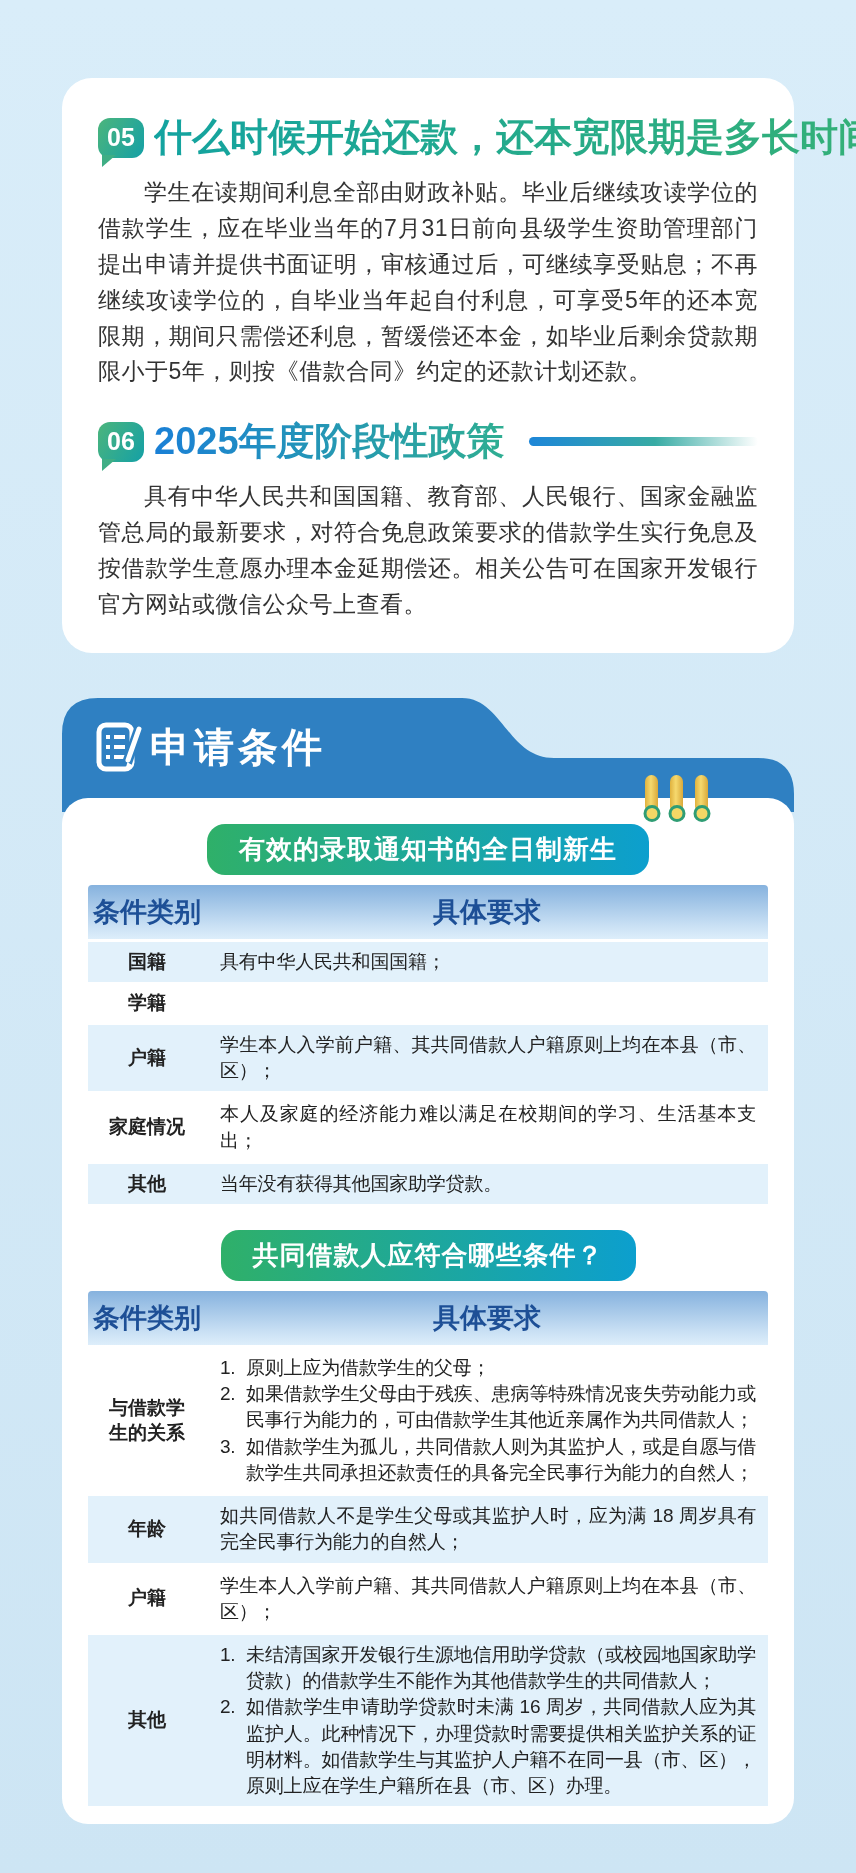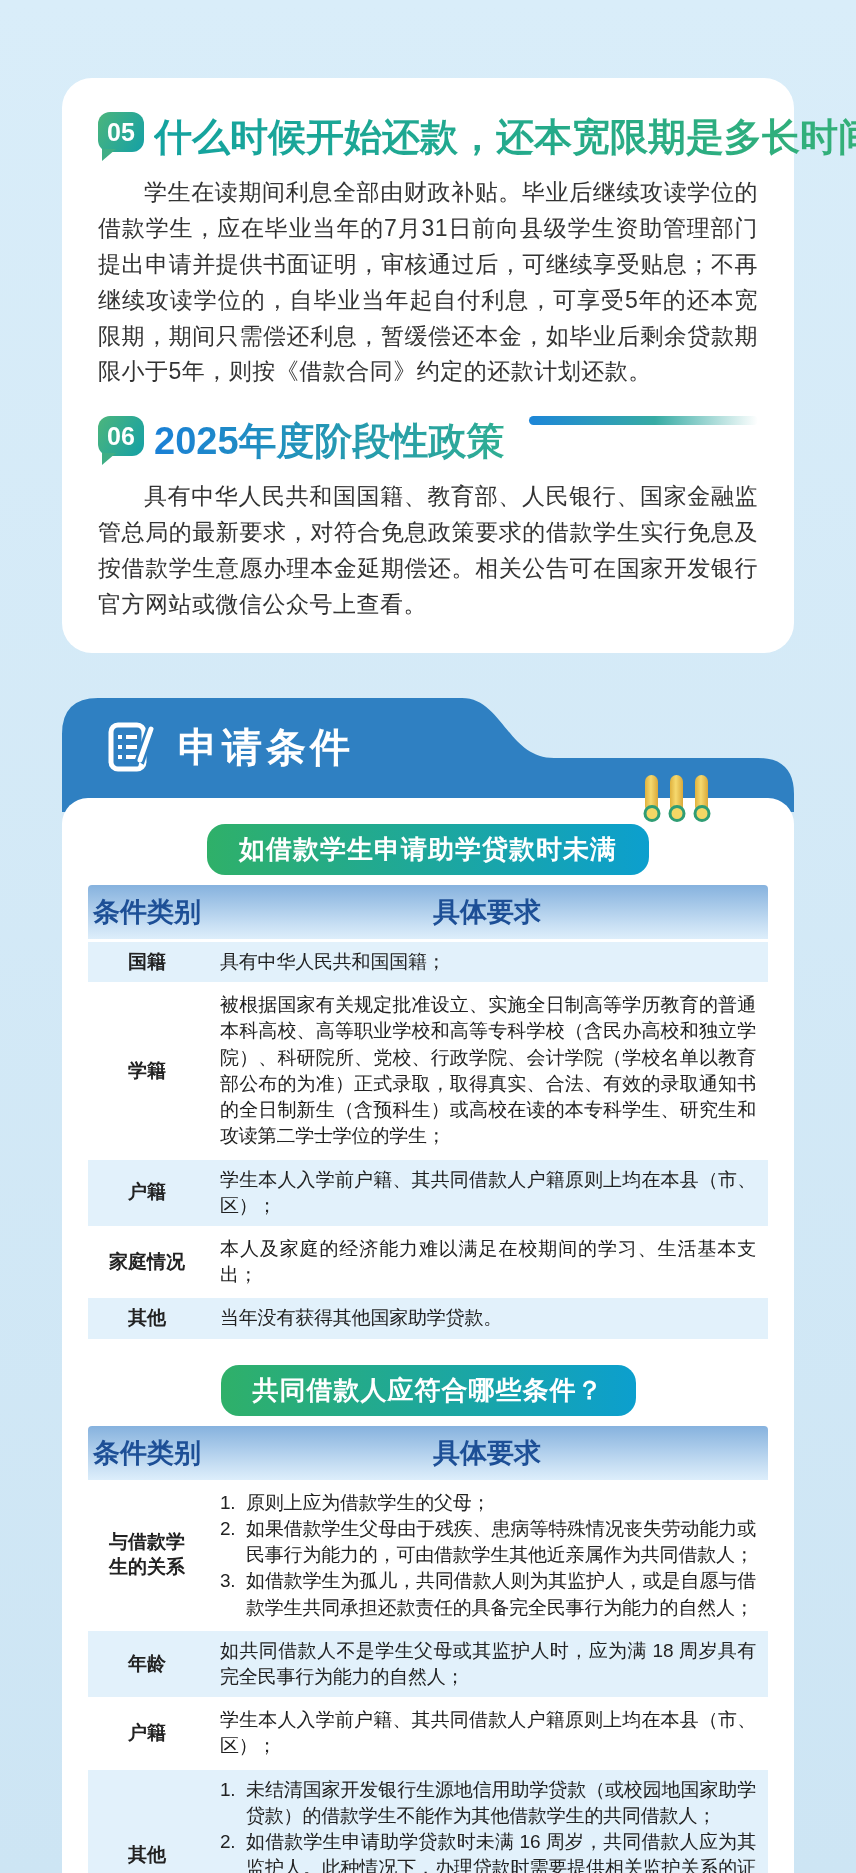--- a/index.html
+++ b/index.html
@@ -8,21 +8,21 @@
     background:linear-gradient(180deg,#d9edf9 0%, #cde5f4 100%);
     overflow:hidden;
     font-family:"Liberation Sans","DejaVu Sans",sans-serif;
   }
   
   .card1 {
     position:absolute; left:62px; top:78px; width:732px;
     background:#ffffff; border-radius:30px; box-sizing:border-box;
     padding:18px 36px 30px;
   }
-  .sec-head { display:flex; align-items:flex-start; margin-top:16px; }
+  .sec-head { display:flex; align-items:center; margin-top:16px; }
   .badge {
     position:relative; flex:0 0 auto; width:46px; height:40px; border-radius:12px;
     background:linear-gradient(120deg,#4cb57c 0%, #14a0a6 100%);
     color:#fff; font-weight:bold; font-size:25px;
     display:flex; align-items:center; justify-content:center;
   }
   .badge::after {
     content:""; position:absolute; left:4px; bottom:-9px;
     width:0; height:0; border-top:12px solid #3fae85; border-right:14px solid transparent;
   }
@@ -38,22 +38,22 @@
     background:linear-gradient(90deg,#1d86d8 0%, #37aba4 55%, rgba(210,236,230,0) 100%);
   }
   .para {
     margin:12px 0 0; font-size:23px; color:#333; line-height:1.56;
     text-align:justify; text-indent:2em; letter-spacing:0.5px;
   }
   
   .apply-header { position:absolute; left:62px; top:698px; width:732px; height:114px; }
   .apply-header svg.shape { position:absolute; left:0; top:0; }
   .apply-title-row {
-    position:absolute; left:44px; top:20px; height:58px;
-    display:flex; align-items:center; gap:20px; color:#fff;
+    position:absolute; left:32px; top:20px; height:58px;
+    display:flex; align-items:center; gap:4px; color:#fff;
   }
   .apply-title { font-size:40px; font-weight:bold; letter-spacing:4px; }
   .pin {
     position:absolute; width:13px; height:38px; top:775px; z-index:3;
     background:linear-gradient(90deg,#e0b23e 0%, #f6d96e 45%, #d9a93a 100%);
     border-radius:7px;
   }
   .pin::after {
     content:""; position:absolute; left:50%; transform:translateX(-50%); bottom:-9px;
     width:11px; height:11px; border-radius:50%;
@@ -134,34 +134,33 @@
       </svg>
       <div class="apply-title">申请条件</div>
     </div>
   </div>
   <div class="pin p1"></div>
   <div class="pin p2"></div>
   <div class="pin p3"></div>
 
   <div class="card2">
 
-    <div class="pill">如借款学生申请助学贷款时未满</div>
+    <div class="pill">有效的录取通知书的全日制新生</div>
     <div class="ctable">
       <div class="t-head">
         <div>条件类别</div>
         <div>具体要求</div>
       </div>
       <div class="t-body">
           <div class="t-row alt">
             <div class="t-cat">国籍</div>
             <div class="t-req">具有中华人民共和国国籍；</div>
           </div>
           <div class="t-row">
             <div class="t-cat">学籍</div>
-            <div class="t-req">被根据国家有关规定批准设立、实施全日制高等学历教育的普通本科高校、高等职业学校和高等专科学校（含民办高校和独立学院）、科研院所、党校、行政学院、会计学院（学校名单以教育部公布的为准）正式录取，取得真实、合法、有效的录取通知书的全日制新生（含预科生）或高校在读的本专科学生、研究生和攻读第二学士学位的学生；</div>
           </div>
           <div class="t-row alt">
             <div class="t-cat">户籍</div>
             <div class="t-req">学生本人入学前户籍、其共同借款人户籍原则上均在本县（市、区）；</div>
           </div>
           <div class="t-row">
             <div class="t-cat">家庭情况</div>
             <div class="t-req">本人及家庭的经济能力难以满足在校期间的学习、生活基本支出；</div>
           </div>
           <div class="t-row alt">

